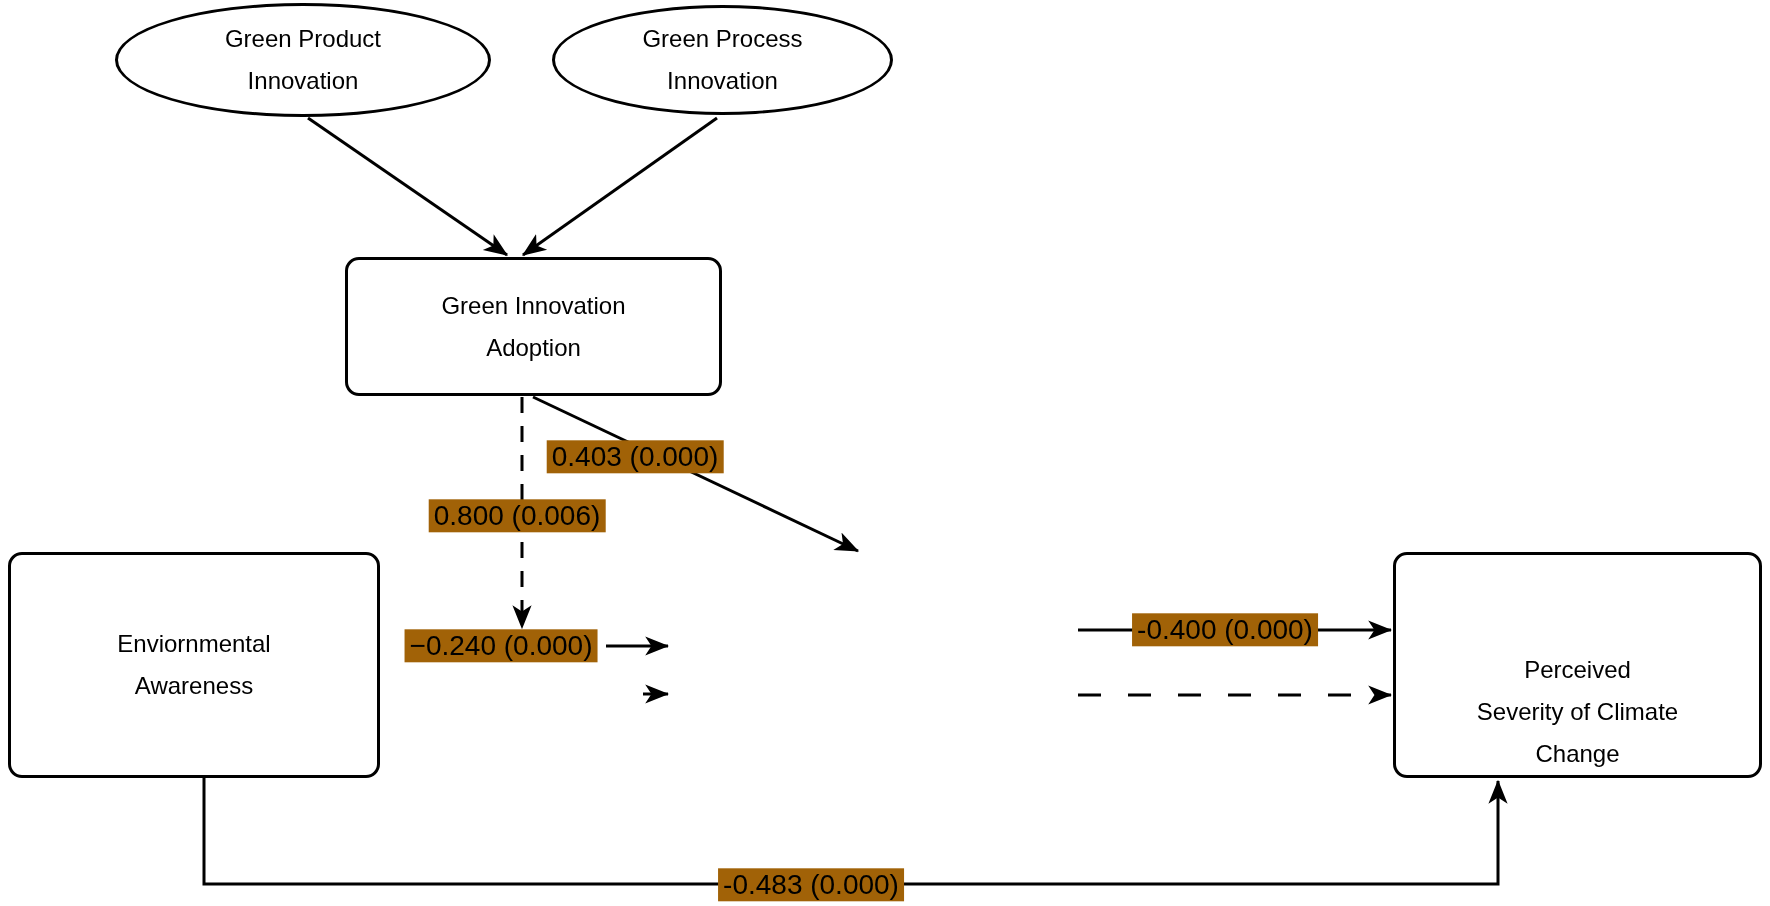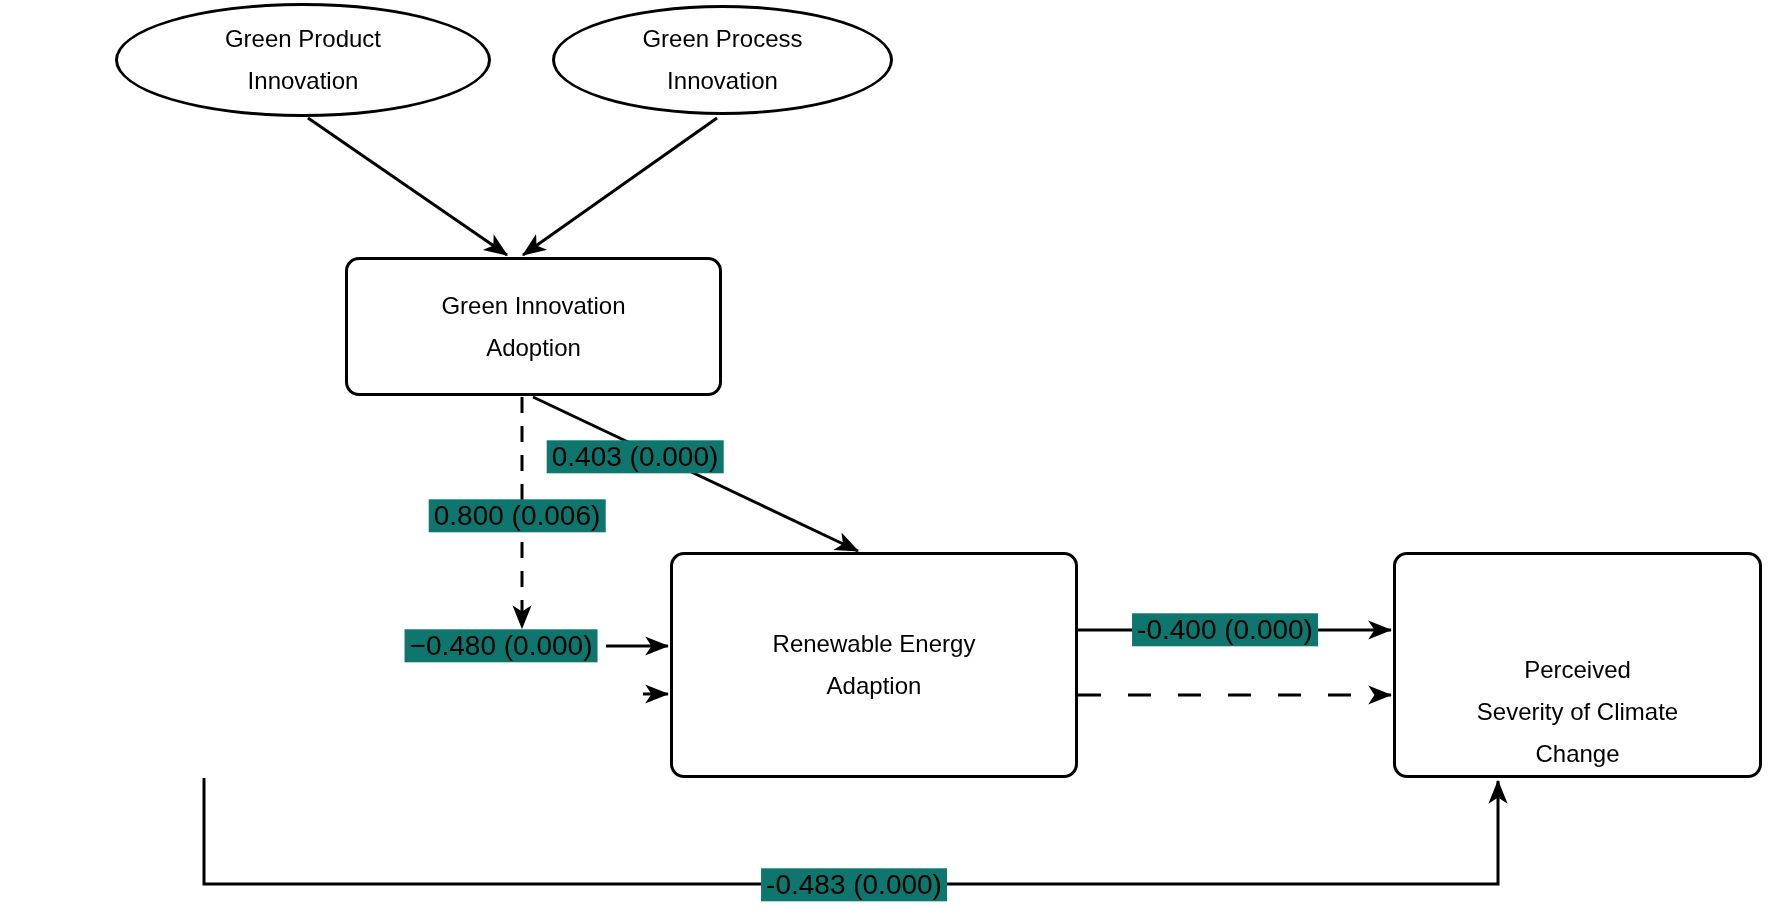--- a/index.html
+++ b/index.html
@@ -35,21 +35,21 @@
     font-size: 24px;
     line-height: 42px;
     z-index: 3;
   }
   .node.ellipse { border-radius: 50%; }
   .node.rect    { border-radius: 14px; }
 
   .edge-label {
     position: absolute;
     transform: translate(-50%, -50%);
-    background: #0f766e;
+    background: #a16207;
     font-size: 28px;
     line-height: 1.05;
     padding: 2px 5px;
     white-space: nowrap;
     z-index: 2;
   }
 </style>
 </head>
 <body>
 
@@ -89,36 +89,36 @@
   <div class="node ellipse" style="left:552px; top:5px; width:341px; height:110px;">
     <span>Green Process
 Innovation</span>
   </div>
 
   <div class="node rect" style="left:345px; top:257px; width:377px; height:139px;">
     <span>Green Innovation
 Adoption</span>
   </div>
 
+  <div class="node rect" style="left:8px; top:552px; width:372px; height:226px;">
+    <span>Enviornmental
+Awareness</span>
+  </div>
 
-  <div class="node rect" style="left:670px; top:552px; width:408px; height:226px;">
-    <span>Renewable Energy
-Adaption</span>
-  </div>
 
   <div class="node rect" style="left:1393px; top:552px; width:369px; height:226px;align-items:flex-end;">
     <span>Perceived
 Severity of Climate
 Change</span>
   </div>
 
   <div class="edge-label" style="left:635px; top:457px;">0.403 (0.000)</div>
 
   <div class="edge-label" style="left:517px; top:516px;">0.800 (0.006)</div>
 
-  <div class="edge-label" style="left:501px; top:646px;">−0.480 (0.000)</div>
+  <div class="edge-label" style="left:501px; top:646px;">−0.240 (0.000)</div>
 
 
   <div class="edge-label" style="left:1225px; top:630px;">-0.400 (0.000)</div>
 
-  <div class="edge-label" style="left:854px; top:885px;">-0.483 (0.000)</div>
+  <div class="edge-label" style="left:811px; top:885px;">-0.483 (0.000)</div>
 
 </div>
 
 </body></html>

